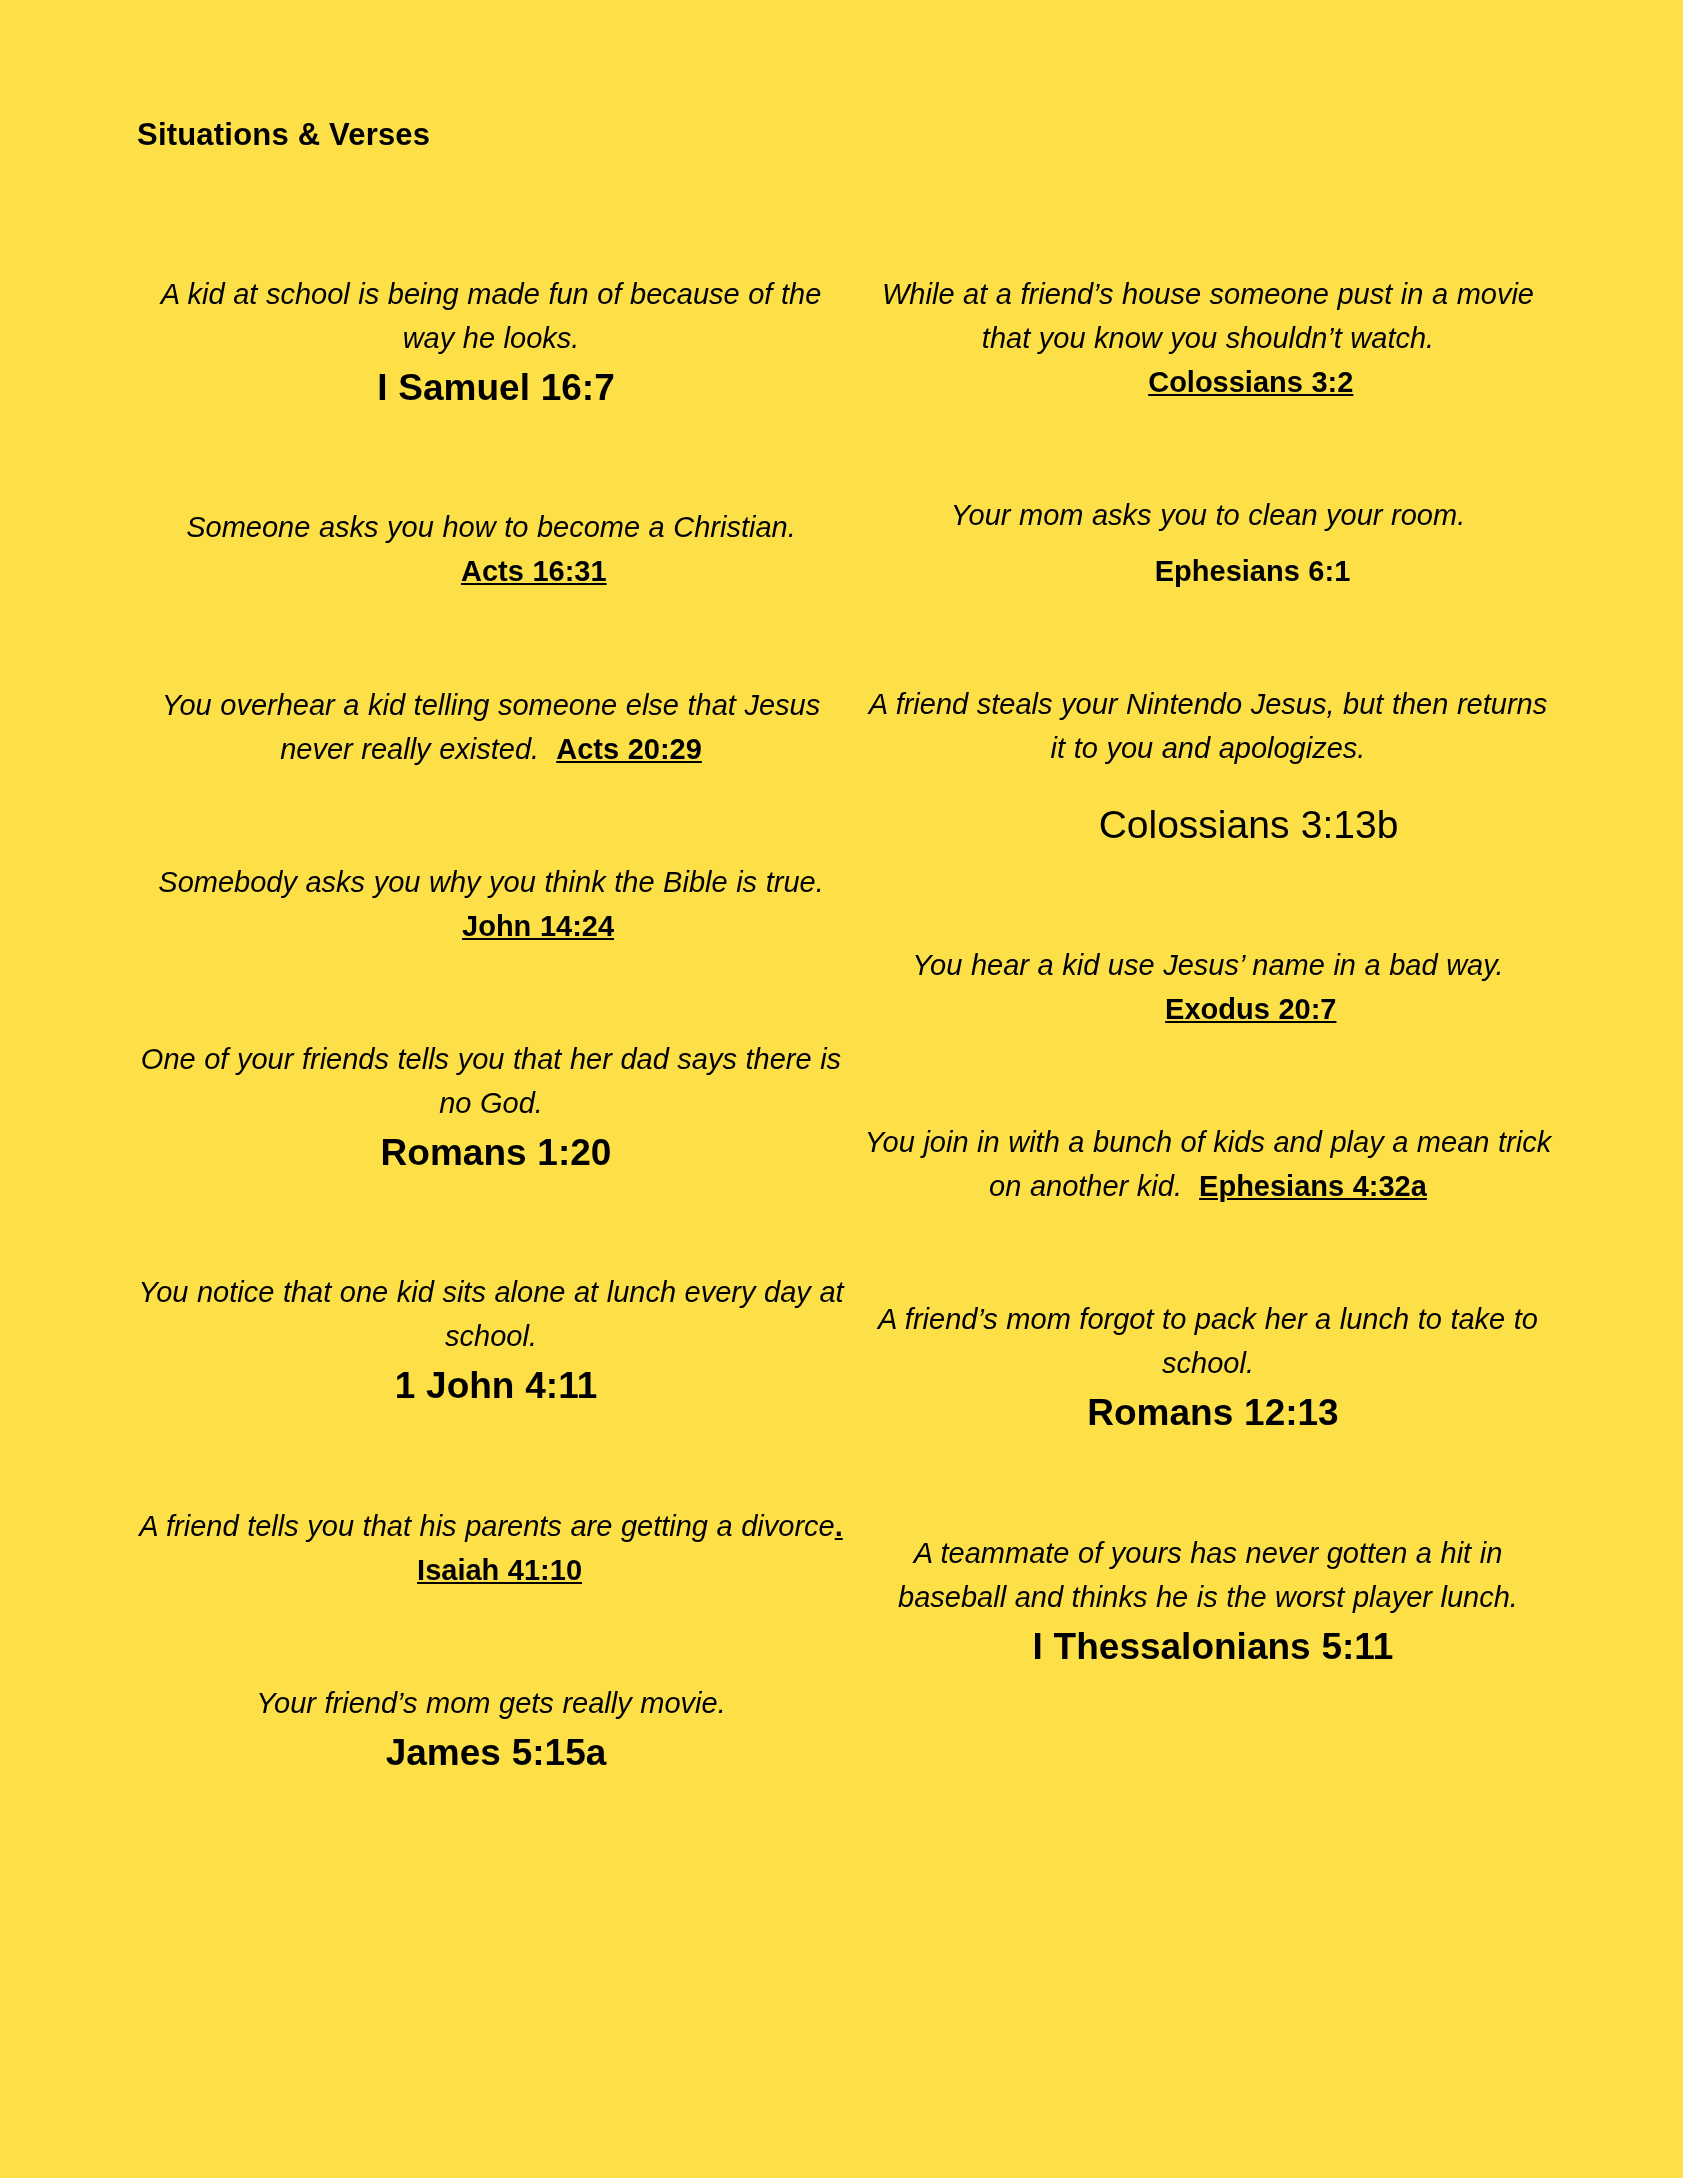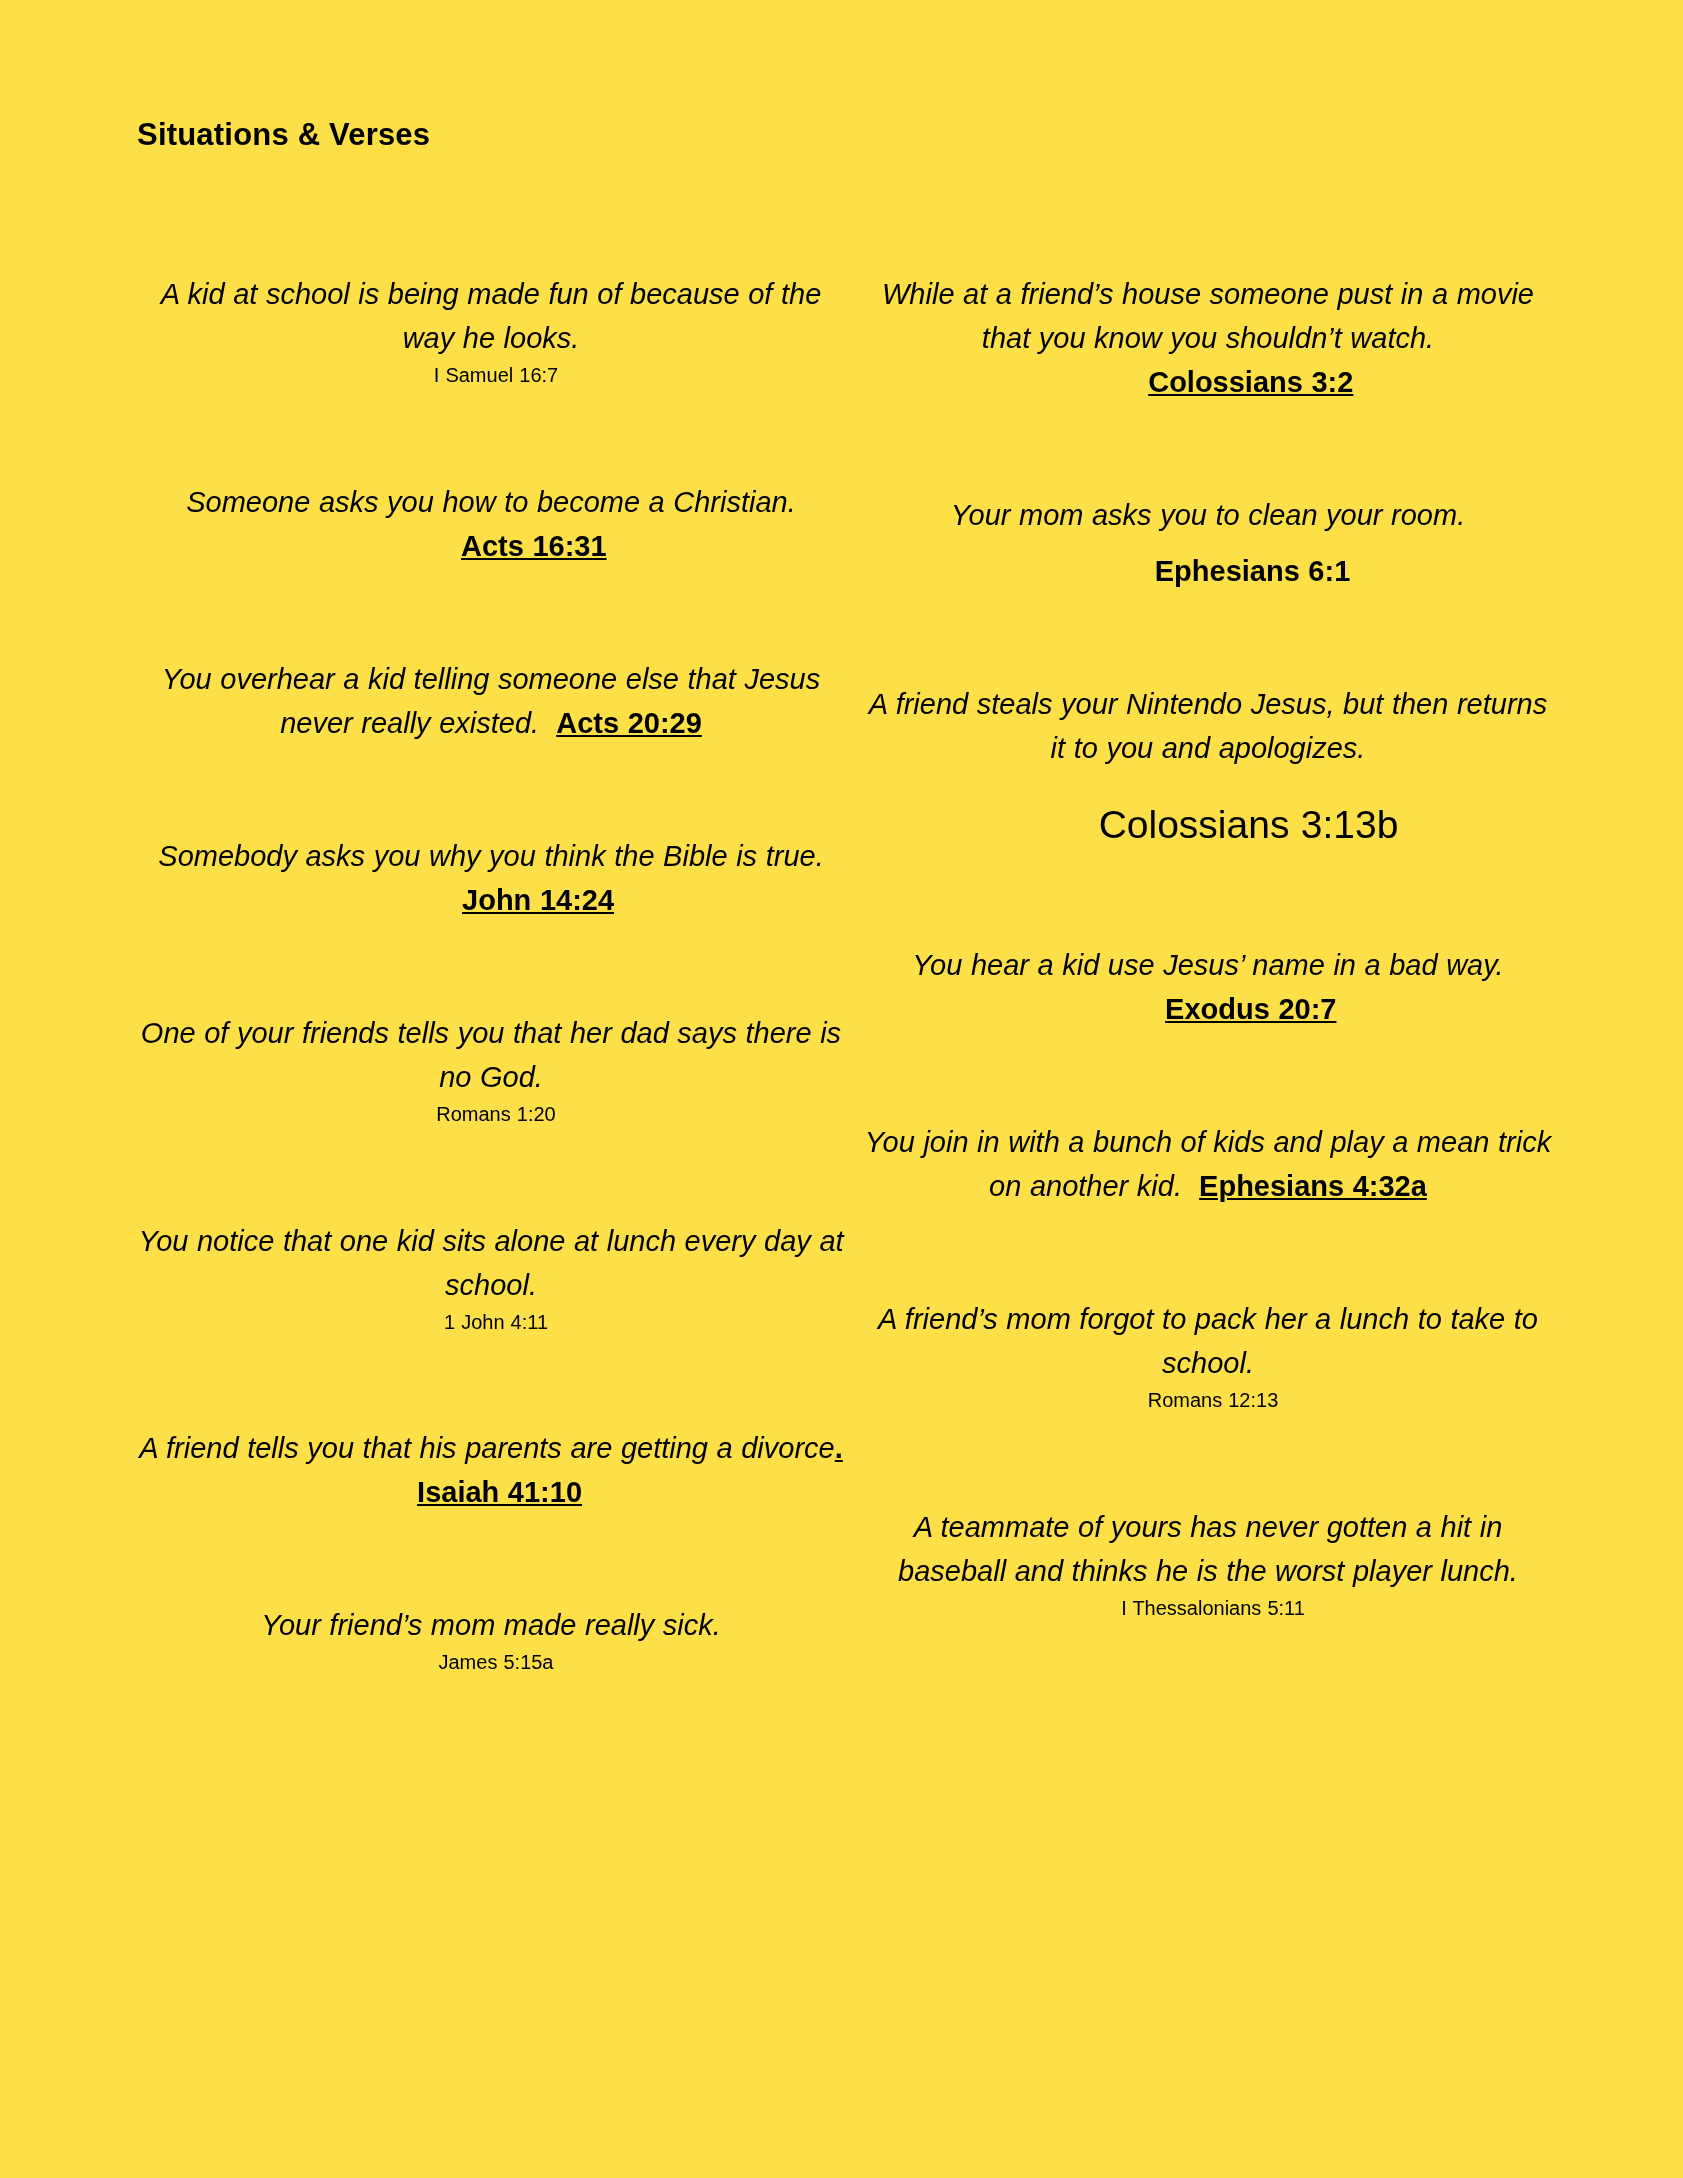--- a/index.html
+++ b/index.html
@@ -67,23 +67,23 @@
     font-style: italic;
   }
   .ref {
     font-weight: bold;
     font-style: normal;
     text-decoration: underline;
   }
   .gap-sm { white-space: pre; }
   .ref-block {
     display: block;
-    font-weight: normal;
-    font-style: normal;
-    font-size: 20px;
+    font-weight: bold;
+    font-style: normal;
+    font-size: 37px;
     line-height: 1.52;
     margin-left: 10px;
   }
   .ref-indent {
     display: block;
     font-weight: bold;
     font-style: normal;
     font-size: 29px;
     line-height: 1.52;
     padding-left: 89px;
@@ -150,21 +150,21 @@
       </div>
 
       <div class="entry">
         <p class="situation">
           <span class="body">A friend tells you that his parents are getting a divorce</span><span class="ref">.</span><span class="gap-sm">  </span><span class="ref">Isaiah 41:10</span>
         </p>
       </div>
 
       <div class="entry">
         <p class="situation">
-          <span class="body">Your friend’s mom made really sick.</span>
+          <span class="body">Your friend’s mom gets really movie.</span>
           <span class="ref-block">James 5:15a</span>
         </p>
       </div>
 
     </div>
 
     <div class="column column-right">
 
       <div class="entry">
         <p class="situation">

